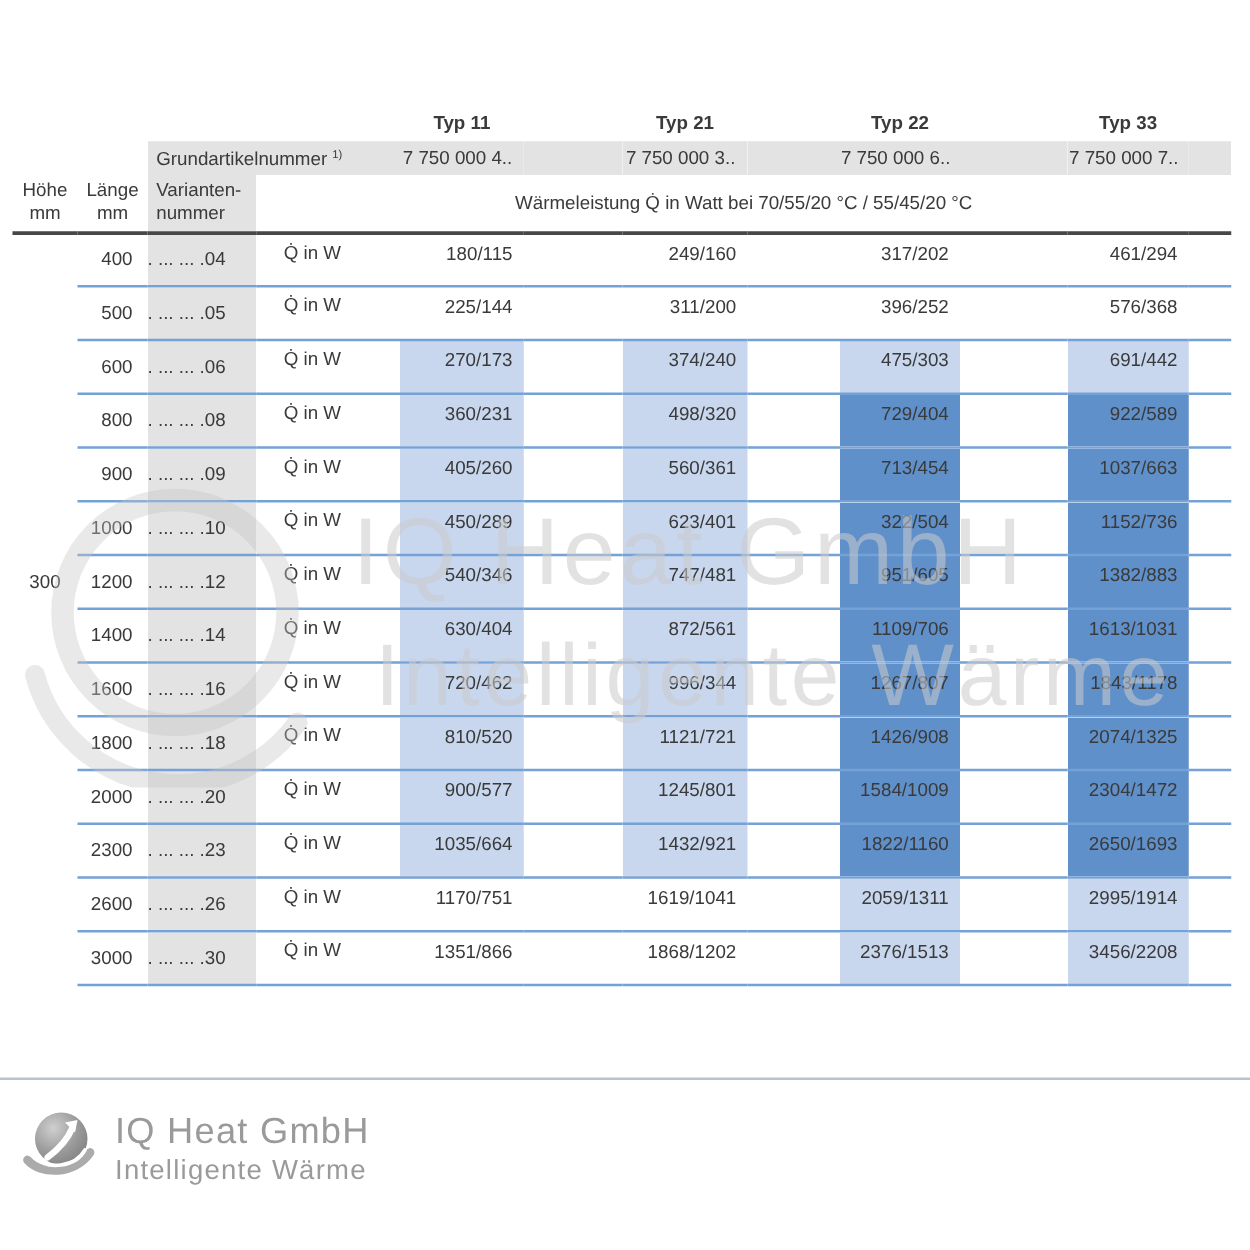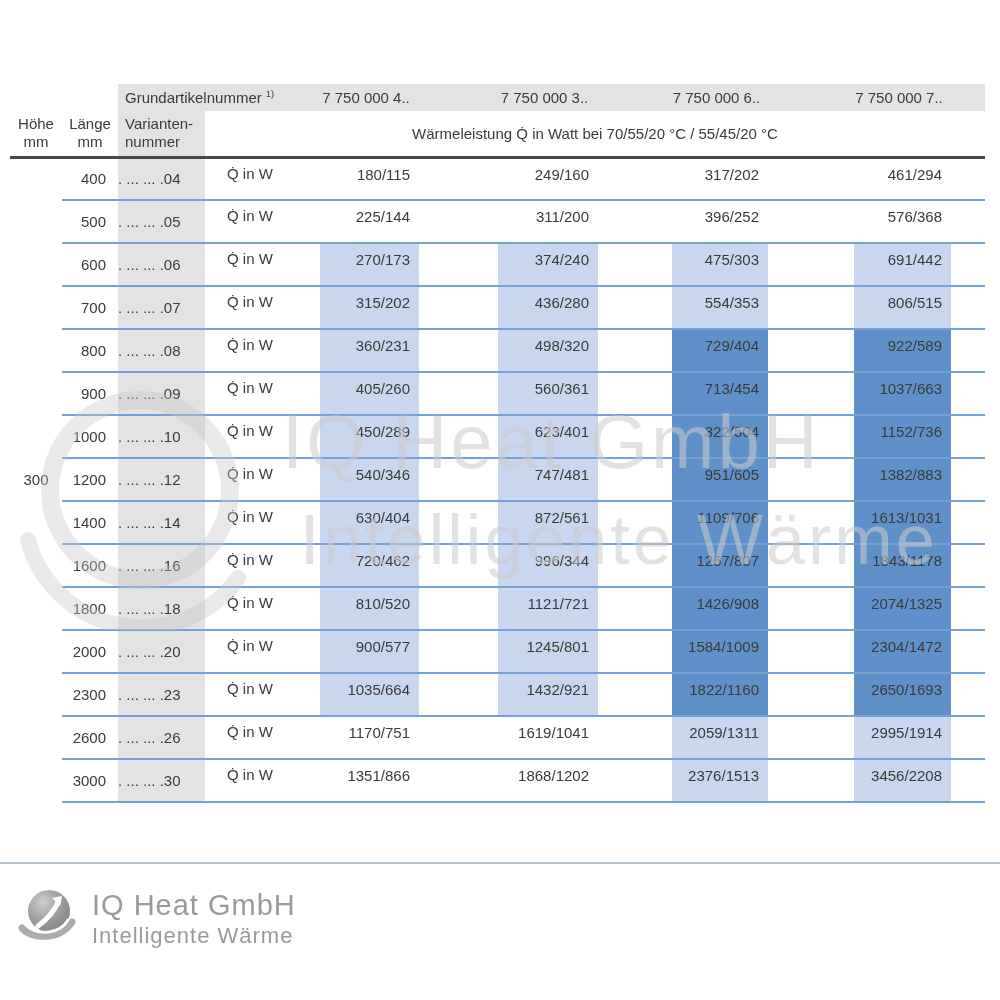--- a/index.html
+++ b/index.html
@@ -74,20 +74,31 @@
       <col style="width:79px">
       <col style="width:100px">
       <col style="width:74px">
     <col style="width:96px">
       <col style="width:86px">
       <col style="width:97px">
       <col style="width:34px">
   </colgroup>
 
   <tbody>
+      <tr class="typ-row">
+    <td colspan="4"></td>
+    <td class="typ-label">Typ 11</td>
+    <td></td>
+    <td class="typ-label">Typ 21</td>
+    <td></td>
+    <td class="typ-label">Typ 22</td>
+    <td></td>
+    <td class="typ-label">Typ 33</td>
+    <td></td>
+  </tr>
 
   <tr class="ga-row">
     <td colspan="2"></td>
     <td colspan="2" class="gray ga-label"><span>Grundartikelnummer</span>&nbsp;<sup>1)</sup></td>
     <td class="gray num">7 750 000 4..</td>
     <td class="gray"></td>
     <td class="gray num">7 750 000 3..</td>
     <td class="gray"></td>
     <td class="gray num">7 750 000 6..</td>
     <td class="gray"></td>
@@ -146,34 +157,20 @@
     <td class="laenge-cell">600</td>
     <td class="gray variante-cell">. ... ... .06</td>
     <td class="q-cell">Q̇ in W</td>
     <td class="band band12 s-light">270/173</td>
     <td class="gap"></td>
     <td class="band band12 s-light">374/240</td>
     <td class="gap"></td>
     <td class="band band34 s-light">475/303</td>
     <td class="gap"></td>
     <td class="band band34 s-light">691/442</td>
-    <td class="gap"></td>
-  </tr>
-      <tr class="data-row">
-    <td class="hoehe-cell"></td>
-    <td class="laenge-cell">700</td>
-    <td class="gray variante-cell">. ... ... .07</td>
-    <td class="q-cell">Q̇ in W</td>
-    <td class="band band12 s-light">315/202</td>
-    <td class="gap"></td>
-    <td class="band band12 s-light">436/280</td>
-    <td class="gap"></td>
-    <td class="band band34 s-light">554/353</td>
-    <td class="gap"></td>
-    <td class="band band34 s-light">806/515</td>
     <td class="gap"></td>
   </tr>
       <tr class="data-row">
     <td class="hoehe-cell"></td>
     <td class="laenge-cell">800</td>
     <td class="gray variante-cell">. ... ... .08</td>
     <td class="q-cell">Q̇ in W</td>
     <td class="band band12 s-light">360/231</td>
     <td class="gap"></td>
     <td class="band band12 s-light">498/320</td>

